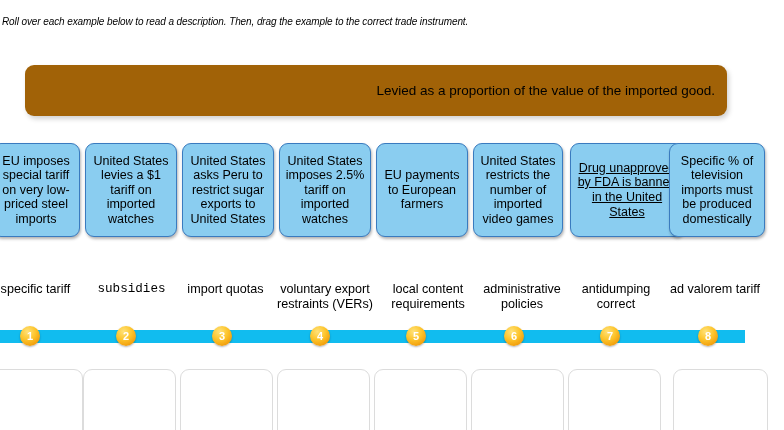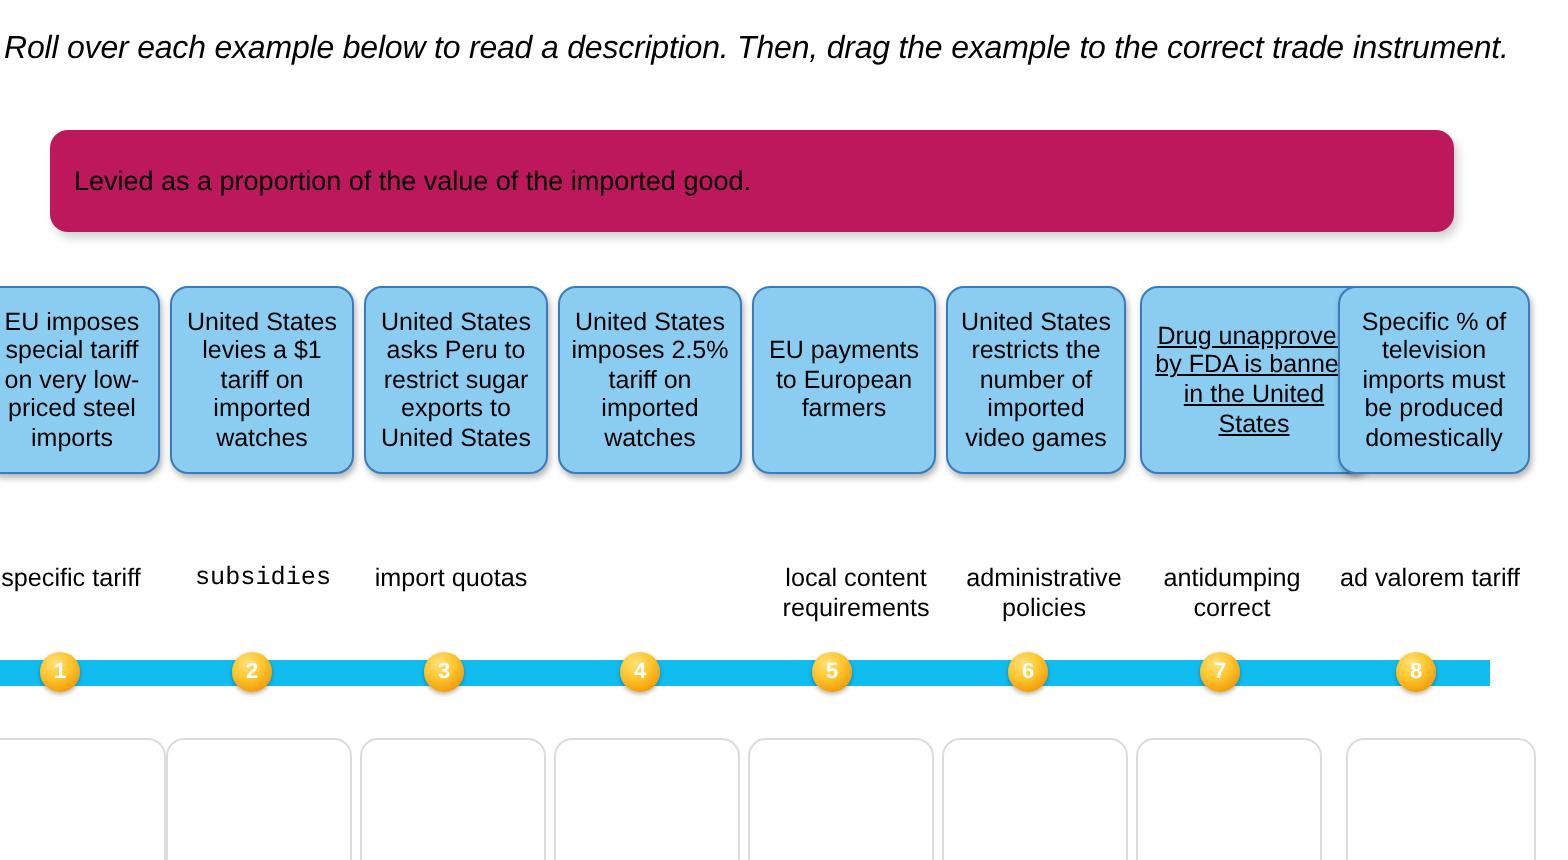--- a/index.html
+++ b/index.html
@@ -14,40 +14,40 @@
     overflow: hidden;
     font-family: "Liberation Sans", sans-serif;
     color: #000000;
   }
 
   
   #instruction {
     position: absolute;
     left: 2px;
     top: 16px;
-    font-size: 16px;
+    font-size: 10px;
     font-style: italic;
     font-weight: 400;
     white-space: nowrap;
     letter-spacing: -0.1px;
   }
 
   
   #description-banner {
     position: absolute;
     left: 25px;
     top: 65px;
     width: 702px;
     height: 51px;
-    background: #be185d;
+    background: #a16207;
     border-radius: 9px;
     box-shadow: 2px 3px 5px rgba(0,0,0,0.18);
     display: flex;
     align-items: center;
-    justify-content: flex-start;
+    justify-content: flex-end;
   }
   #description-banner .banner-text {
     font-size: 13.5px;
     text-align: center;
     padding: 0 12px;
   }
 
   
   #examples-row {
     position: absolute;
@@ -170,20 +170,21 @@
     </div>
     <div class="example-card" style="left: 669px; width: 96px; justify-content: center;">
       <span>Specific % of television imports must be produced domestically</span>
     </div>
   </div>
 
 <div id="labels-row">
     <div class="instrument-label" style="left: -12px; width: 95px;">specific tariff</div>
     <div class="instrument-label" style="left: 84px; width: 95px; font-family: Liberation Mono, monospace;">subsidies</div>
     <div class="instrument-label" style="left: 178px; width: 95px;">import quotas</div>
+    <div class="instrument-label" style="left: 270px; width: 110px;">voluntary export restraints (VERs)</div>
     <div class="instrument-label" style="left: 378px; width: 100px;">local content requirements</div>
     <div class="instrument-label" style="left: 472px; width: 100px;">administrative policies</div>
     <div class="instrument-label" style="left: 572px; width: 88px;">antidumping correct</div>
     <div class="instrument-label" style="left: 660px; width: 110px;">ad valorem tariff</div>
   </div>
 
 <div id="instrument-bar"></div>
 
 <div id="dropzones-row">
     <div class="drop-zone" style="left: -12px; width: 95px;"></div>

